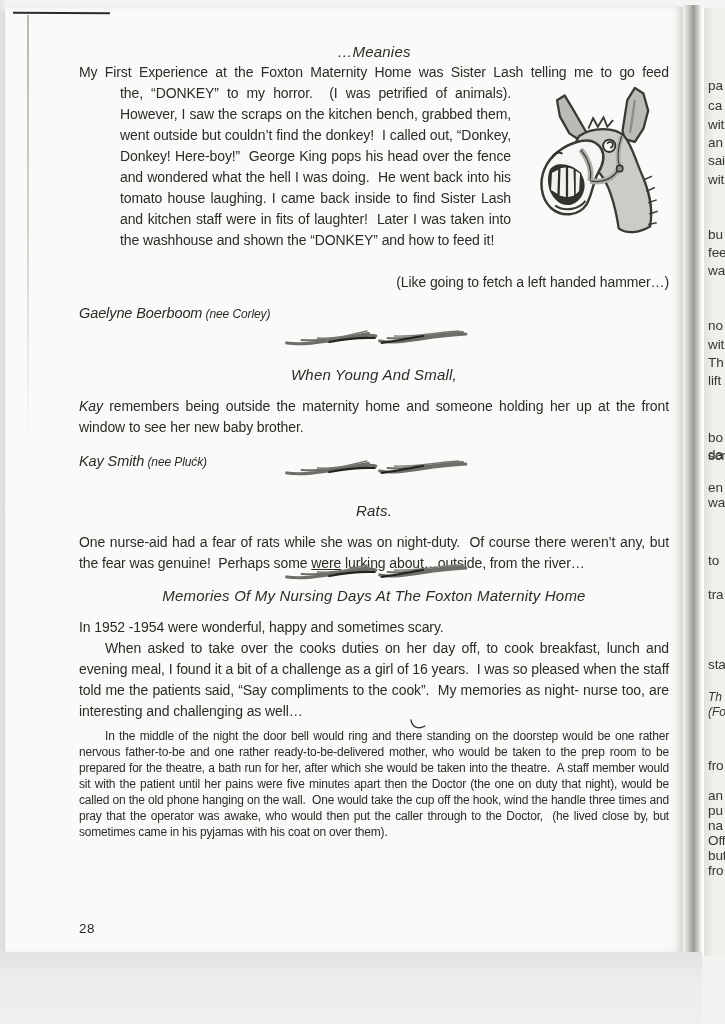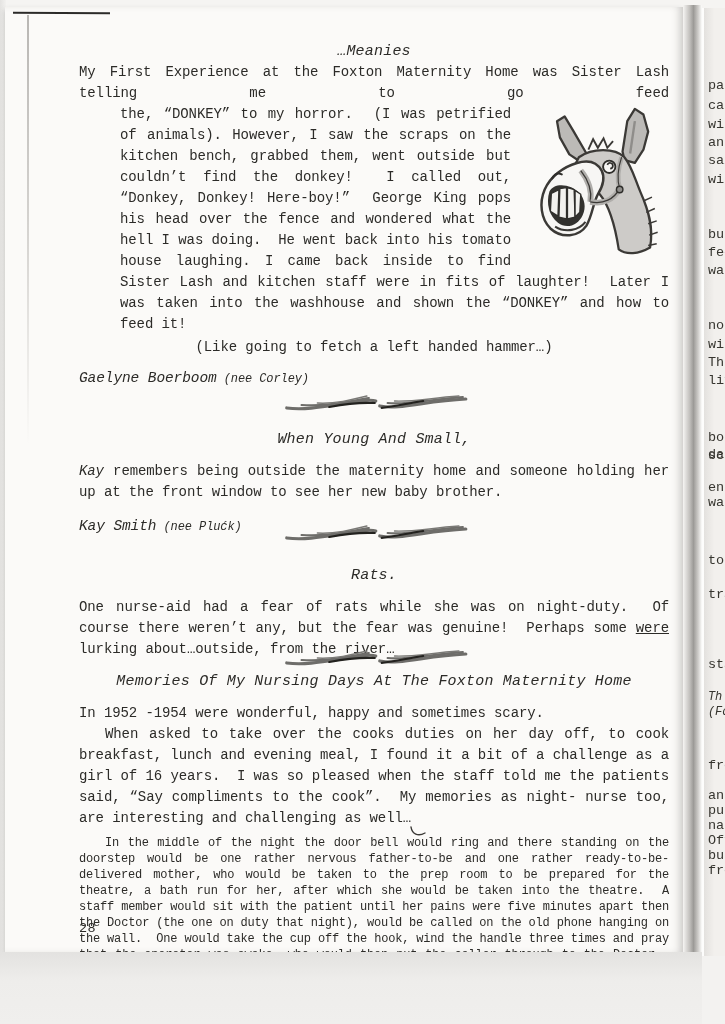--- a/index.html
+++ b/index.html
@@ -1,19 +1,19 @@
 <!DOCTYPE html>
 <html><head>
 <meta charset="utf-8">
 <style>
   html,body{margin:0;padding:0;background:#dddcda;}
   .scan{
     position:relative;width:725px;height:1024px;overflow:hidden;
     background:#737373;
-    font-family:Liberation Mono, monospace;
+    font-family:Liberation Sans, sans-serif;
     color:#2c2b28;
   }
   
   .top-strip{position:absolute;left:0;top:0;width:725px;height:8px;background:#f5f4f2;}
   .left-edge{position:absolute;left:0;top:0;width:6px;height:1024px;background:linear-gradient(90deg,#e4e3e1,#f2f1ef);}
   .page-main{
     position:absolute;left:5px;top:7px;width:678px;height:945px;
     background:#fbfaf8;
     box-shadow:inset -7px 0 10px -5px rgba(95,93,90,.38),0 3px 5px rgba(70,68,65,.28);
   }
@@ -34,21 +34,21 @@
   .below-right{position:absolute;left:702px;top:956px;width:23px;height:68px;background:#f3f2f0;}
   .top-line{position:absolute;left:8px;top:5px;width:97px;height:2px;background:#2c2b29;transform:rotate(.2deg);}
   .crease{position:absolute;left:22px;top:8px;width:2px;height:430px;
     background:linear-gradient(180deg,#b9b7b4 0,#d8d6d3 55%,rgba(216,214,211,0) 100%);}
   
   .content{position:absolute;left:74px;top:35px;width:590px;font-size:14px;line-height:21px;letter-spacing:-.1px;text-align:justify;}
   .heading{font-style:italic;text-align:center;font-size:15px;line-height:20px;letter-spacing:.2px;}
   .full-justify{text-align:justify;text-align-last:justify;}
   .p1b{margin-top:0;margin-left:41px;}
   .donkey{float:right;width:148px;height:150px;margin:2px 0 4px 10px;}
-  .hammer{margin-top:2px;text-align:center;}
+  .hammer{margin-top:21px;text-align:right;}
   .author-wrap{position:relative;margin-top:11px;text-align:left;}
   .author-name{font-style:italic;font-size:14.5px;line-height:19px;}
   .author-nee{font-style:italic;font-size:12px;}
   .author-role{font-style:italic;font-size:12.5px;line-height:17px;}
   .flourish{width:188px;height:24px;display:block;}
   .fl-abs{position:absolute;left:50%;transform:translateX(-48%);}
   .h2{margin-top:3px;}
   .kay{margin-top:11px;}
   .lead-italic{font-style:italic;margin-top:24px;}
   .h3{margin-top:15px;}

